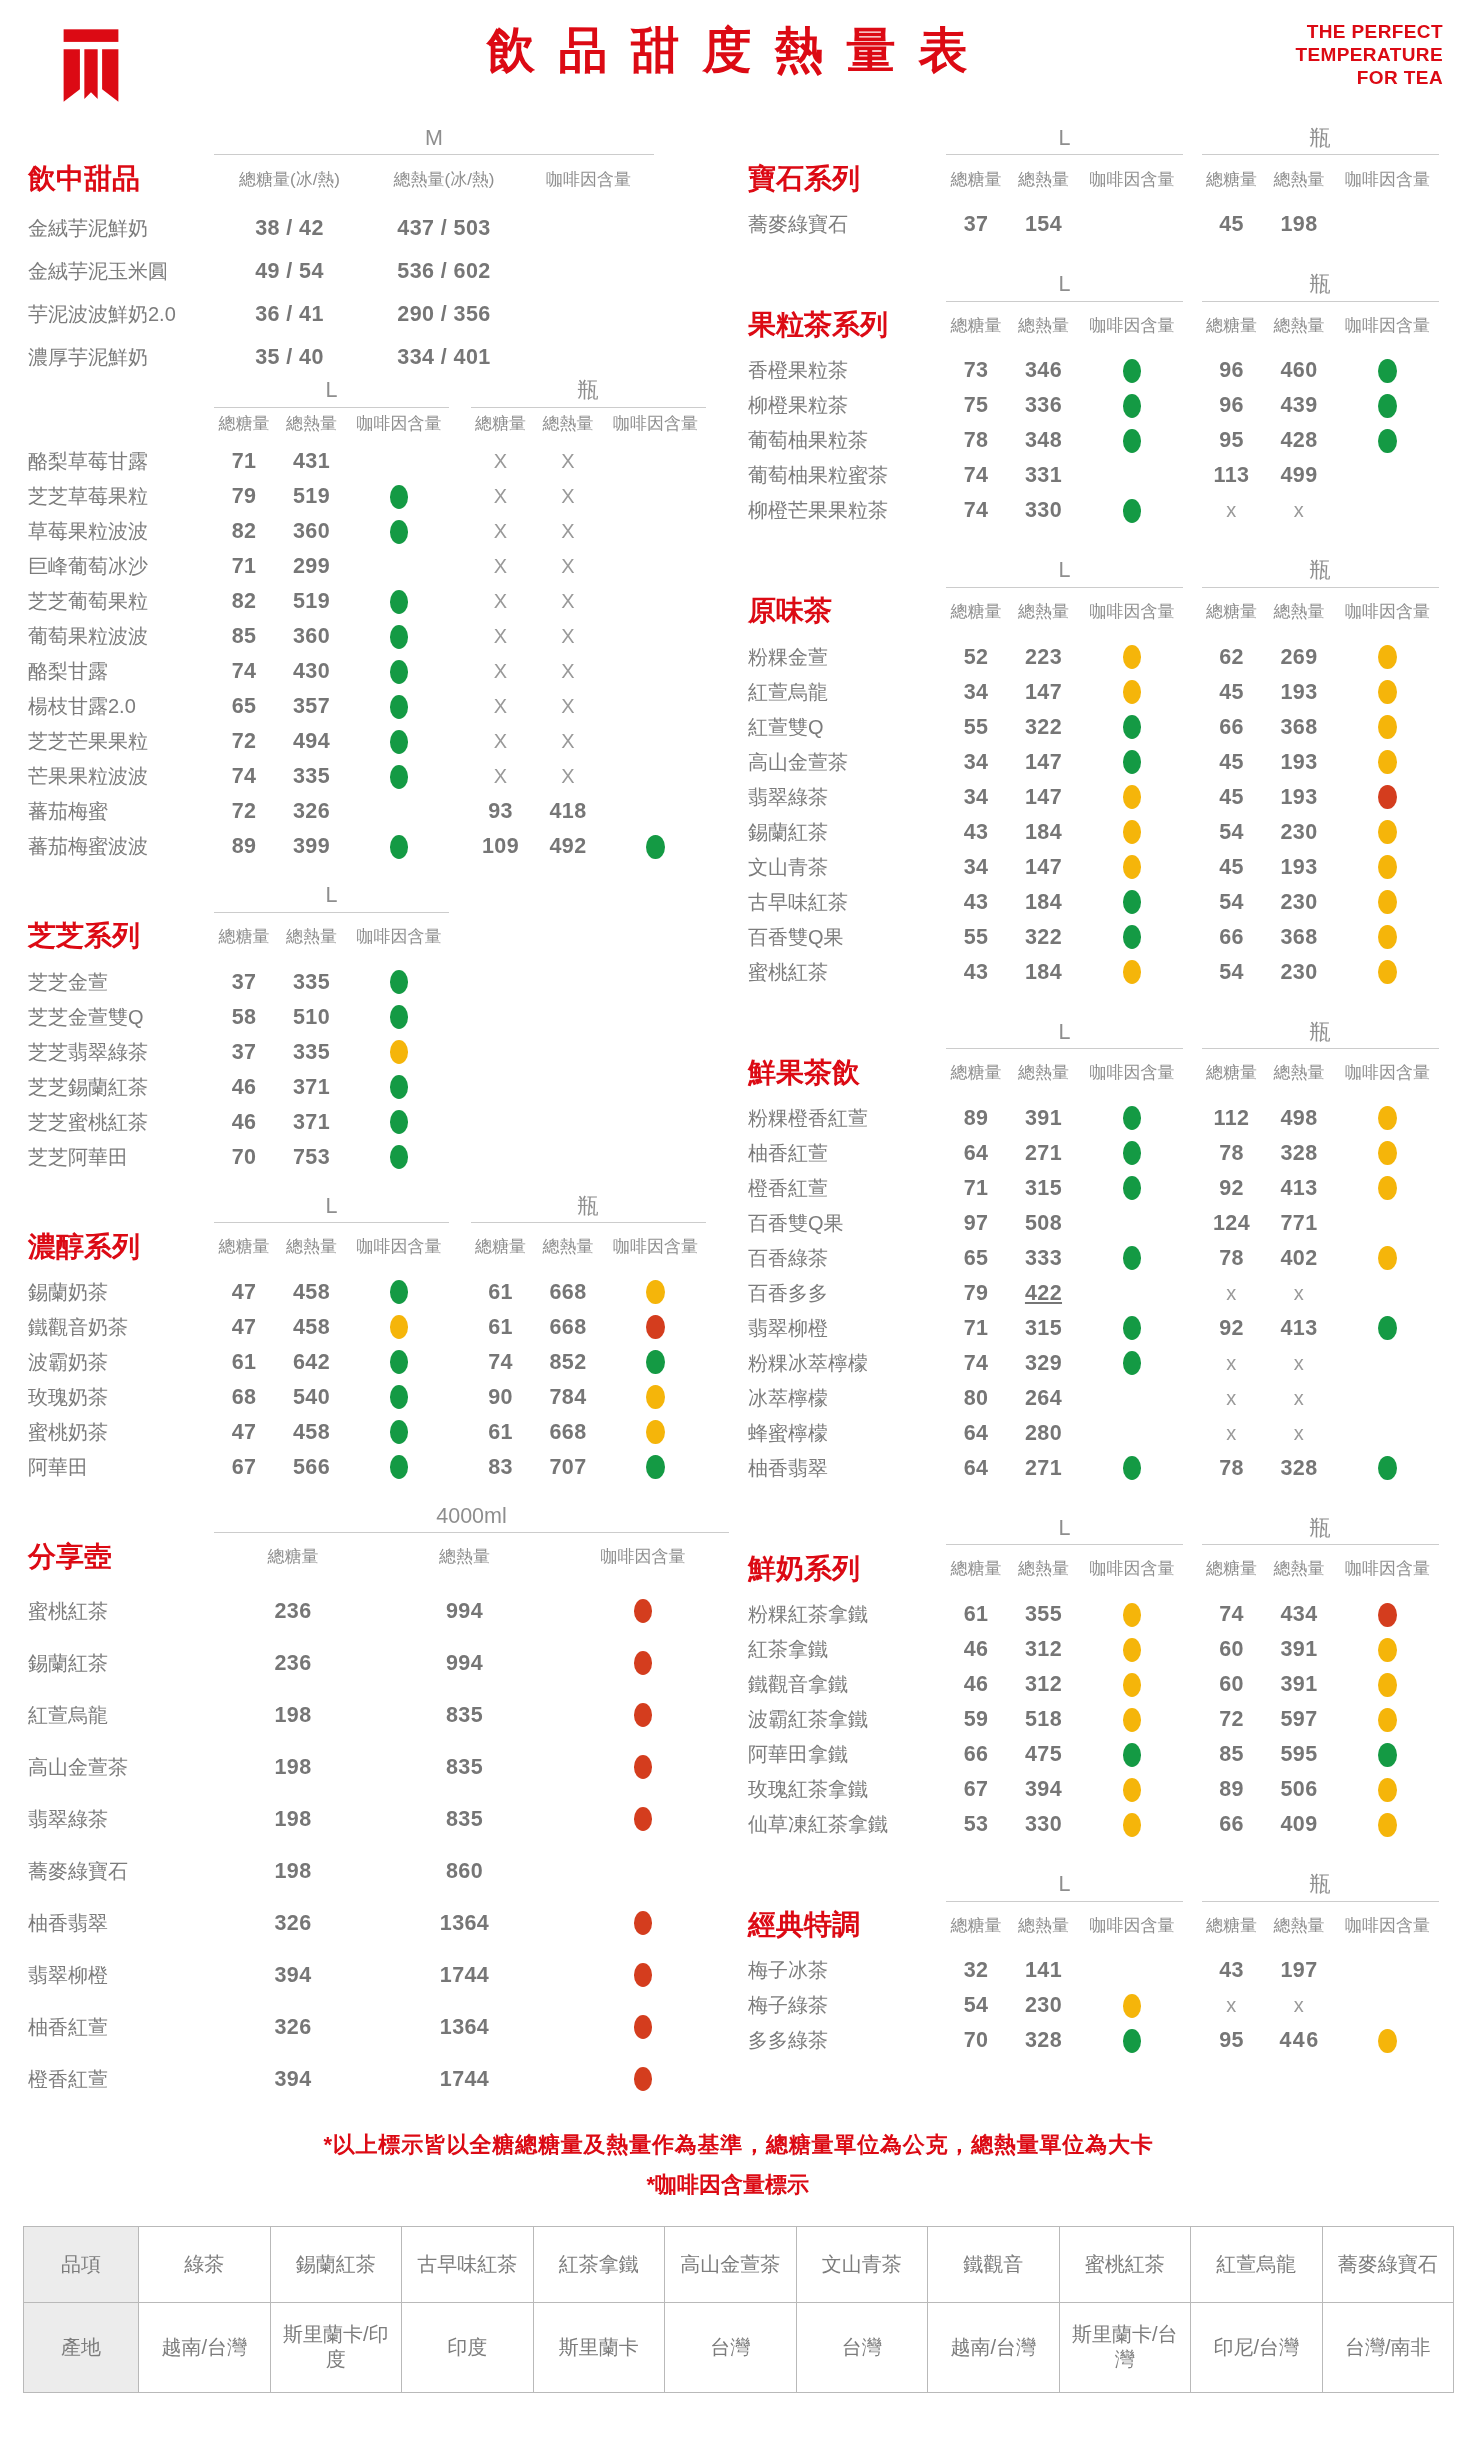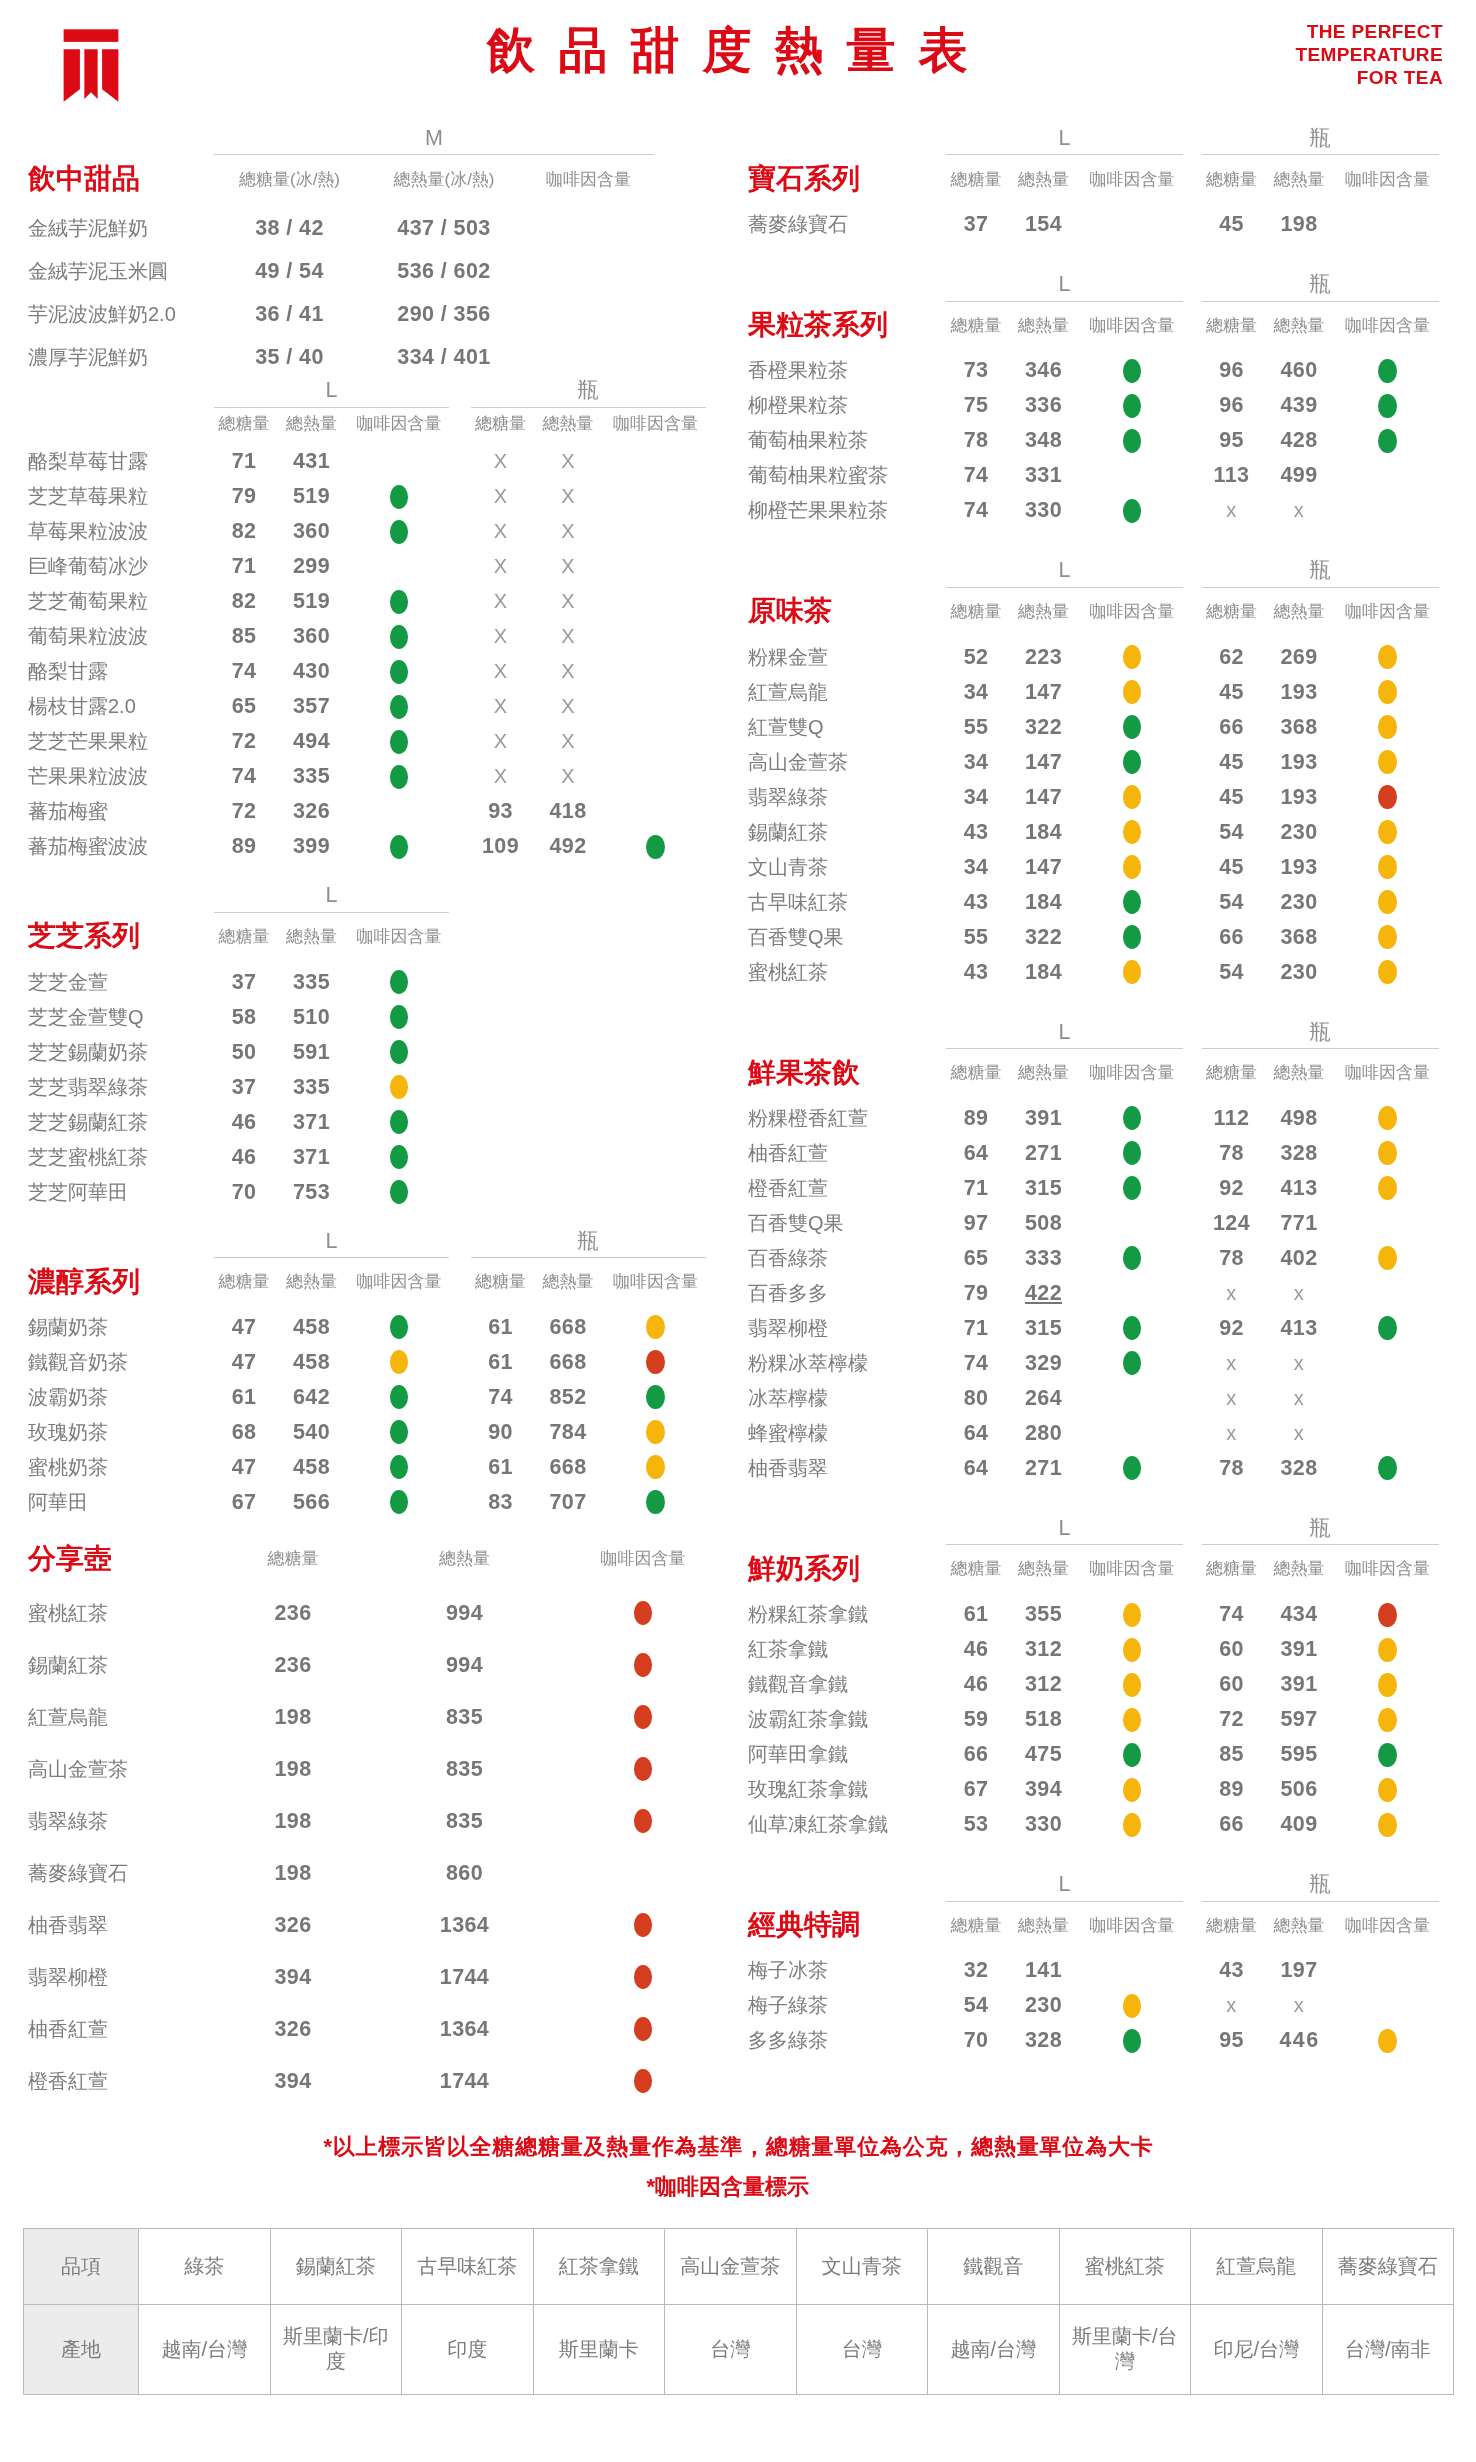--- a/index.html
+++ b/index.html
@@ -307,28 +307,20 @@
             </div>
             <div class="grid data-row">
               <div class="cell item-name">芝芝金萱雙Q</div>
               <div class="cell val" style="grid-column: 2;">58</div>
               <div class="cell val" style="grid-column: 3;">510</div>
               <div class="cell" style="grid-column: 4;">
                 <span class="dot" style="background: rgb(20, 154, 68);"></span>
               </div>
             </div>
             <div class="grid data-row">
-              <div class="cell item-name">芝芝錫蘭奶茶</div>
-              <div class="cell val" style="grid-column: 2;">50</div>
-              <div class="cell val" style="grid-column: 3;">591</div>
-              <div class="cell" style="grid-column: 4;">
-                <span class="dot" style="background: rgb(20, 154, 68);"></span>
-              </div>
-            </div>
-            <div class="grid data-row">
               <div class="cell item-name">芝芝翡翠綠茶</div>
               <div class="cell val" style="grid-column: 2;">37</div>
               <div class="cell val" style="grid-column: 3;">335</div>
               <div class="cell" style="grid-column: 4;">
                 <span class="dot" style="background: rgb(245, 181, 10);"></span>
               </div>
             </div>
             <div class="grid data-row">
               <div class="cell item-name">芝芝錫蘭紅茶</div>
               <div class="cell val" style="grid-column: 2;">46</div>
@@ -446,20 +438,24 @@
               <div class="cell val" style="grid-column: 6;">83</div>
               <div class="cell val" style="grid-column: 7;">707</div>
               <div class="cell" style="grid-column: 8;">
                 <span class="dot" style="background: rgb(20, 154, 68);"></span>
               </div>
             </div>
           </div>
         </div>
         <div class="section">
           <div class="stable t-pot">
+            <div class="grid size-row">
+              <div class="cell"></div>
+              <div class="size-cell" style="grid-column: 2 / span 3;">4000ml</div>
+            </div>
             <div class="grid head-row">
               <div class="cell sec-title red-text">分享壺</div>
               <div class="cell col-head" style="grid-column: 2;">總糖量</div>
               <div class="cell col-head" style="grid-column: 3;">總熱量</div>
               <div class="cell col-head" style="grid-column: 4;">咖啡因含量</div>
             </div>
             <div class="grid data-row pot-row">
               <div class="cell item-name">蜜桃紅茶</div>
               <div class="cell val" style="grid-column: 2;">236</div>
               <div class="cell val" style="grid-column: 3;">994</div>

